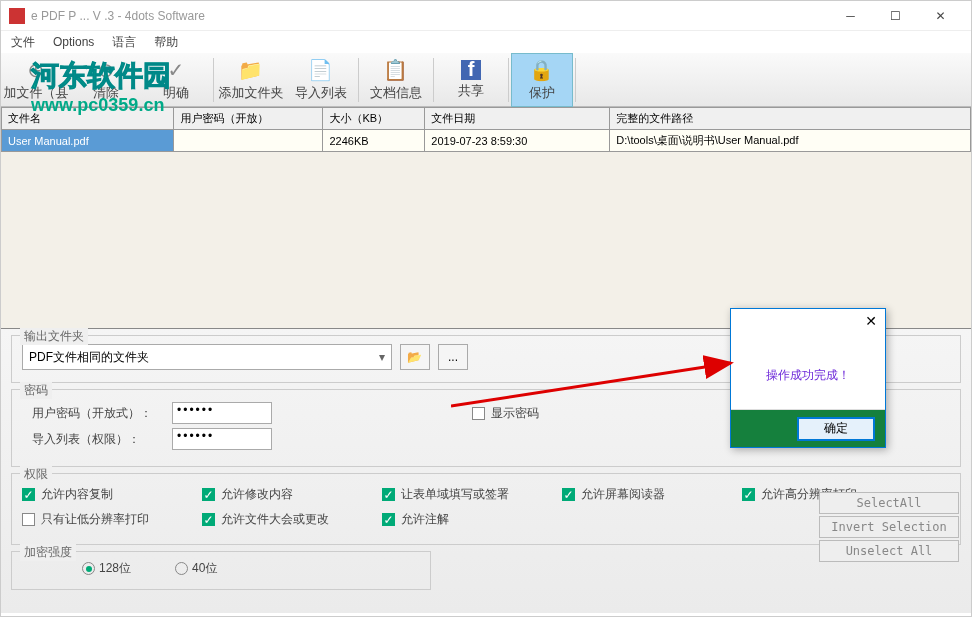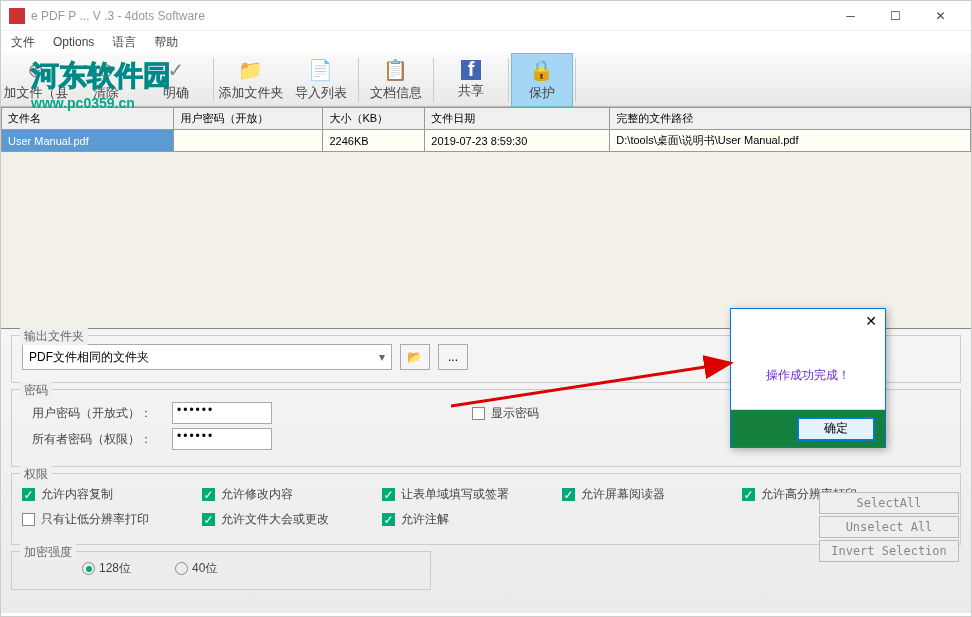--- a/index.html
+++ b/index.html
@@ -6,21 +6,21 @@
     body { background: #fff; width: 972px; height: 617px; overflow: hidden; position: relative; border: 1px solid #ccc; }
     
     .titlebar { height: 30px; background: #fff; display: flex; align-items: center; padding: 0 8px; border-bottom: 1px solid #eee; }
     .titlebar-icon { width: 16px; height: 16px; background: #c33; margin-right: 6px; }
     .titlebar-text { color: #999; flex: 1; }
     .win-controls { display: flex; }
     .win-btn { width: 45px; height: 28px; display: flex; align-items: center; justify-content: center; color: #444; }
     
     .watermark { position: absolute; top: 10px; left: 30px; z-index: 5; pointer-events: none; margin-top: 46px; }
     .wm-main { font-size: 28px; font-weight: bold; color: #0c8; -webkit-text-stroke: 1px #088; }
-    .wm-sub { font-size: 14px; color: #0a8; font-weight: bold; }
+    .wm-sub { font-size: 18px; color: #0a8; font-weight: bold; }
     
     .menubar { height: 22px; display: flex; align-items: center; padding: 0 10px; gap: 18px; }
     .menubar span { color: #444; }
     
     .toolbar { height: 54px; background: linear-gradient(#fafafa, #e8e8e8); border-bottom: 1px solid #bbb; display: flex; align-items: center; }
     .tb-btn { display: flex; flex-direction: column; align-items: center; justify-content: center; width: 70px; height: 54px; gap: 2px; }
     .tb-btn.protect { background: #a5d6f5; border: 1px solid #7bc; width: 62px; }
     .tb-sep { width: 1px; height: 44px; background: #ccc; margin: 0 2px; }
     .tb-icon { width: 24px; height: 24px; display: flex; align-items: center; justify-content: center; color: #888; font-size: 20px; }
     .tb-label { font-size: 13px; color: #444; }
@@ -169,21 +169,21 @@
     <div class="section-title">密码</div>
     <div class="pwd-row">
       <div class="pwd-label">用户密码（开放式）：</div>
       <div class="pwd-input">••••••</div>
       <div style="margin-left:200px" class="cb-label">
         <span class="checkbox"></span>
         <span>显示密码</span>
       </div>
     </div>
     <div class="pwd-row">
-      <div class="pwd-label">所有者密码（权限）：</div>
+      <div class="pwd-label">导入列表（权限）：</div>
       <div class="pwd-input">••••••</div>
     </div>
   </div>
 
   <div class="section">
     <div class="section-title">权限</div>
     <div class="perms-grid">
       <div class="perm-col cb-label">
           <span class="checkbox checked">✓</span>
           <span>允许内容复制</span>
@@ -228,22 +228,22 @@
         </div>
       <div class="cb-label">
           <span class="radio"></span>
           <span>40位</span>
         </div>
     </div>
   </div>
 
   <div class="side-btns">
     <div class="side-btn">SelectAll</div>
+    <div class="side-btn">Invert Selection</div>
     <div class="side-btn">Unselect All</div>
-    <div class="side-btn">Invert Selection</div>
   </div>
 </div>
 
 <svg class="arrow">
   <defs>
       <marker id="ah" markerWidth="10" markerHeight="8" refX="9" refY="4" orient="auto">
         <polygon points="0 0, 10 4, 0 8" fill="#d00"></polygon>
       </marker>
     </defs>
   <line x1="0" y1="55" x2="280" y2="12" stroke="#d00" stroke-width="3" marker-end="url(#ah)"></line>

